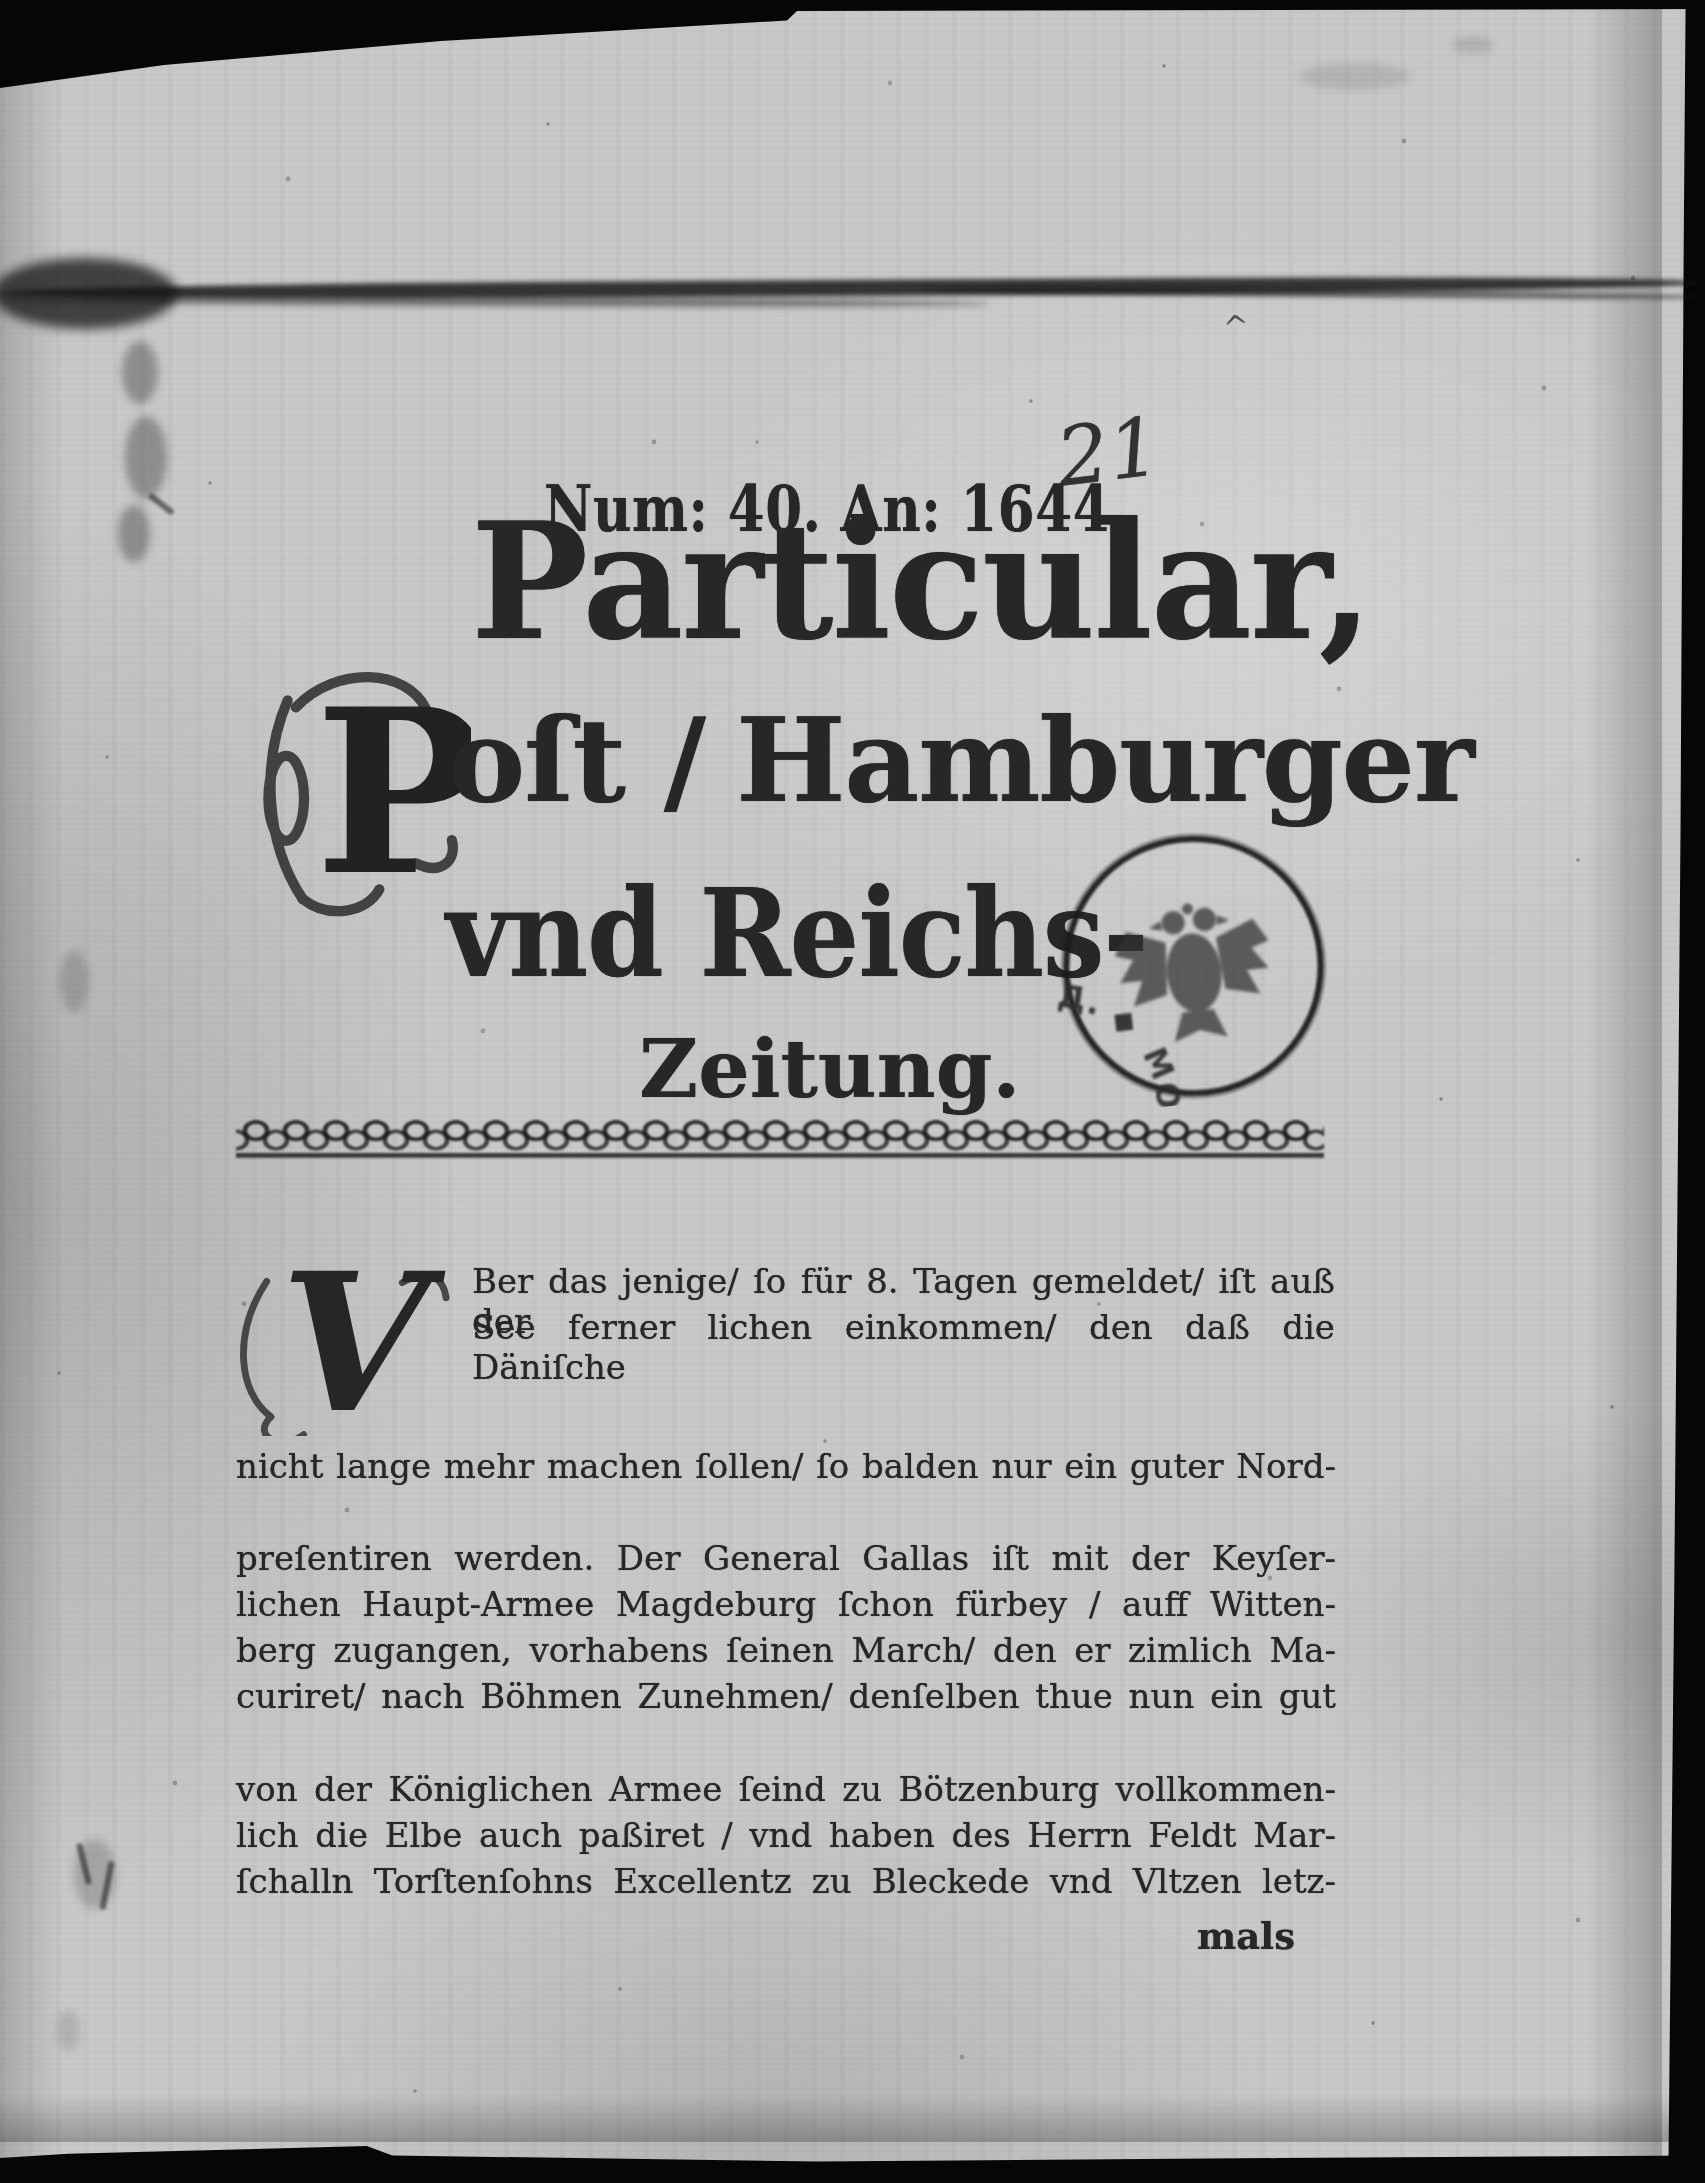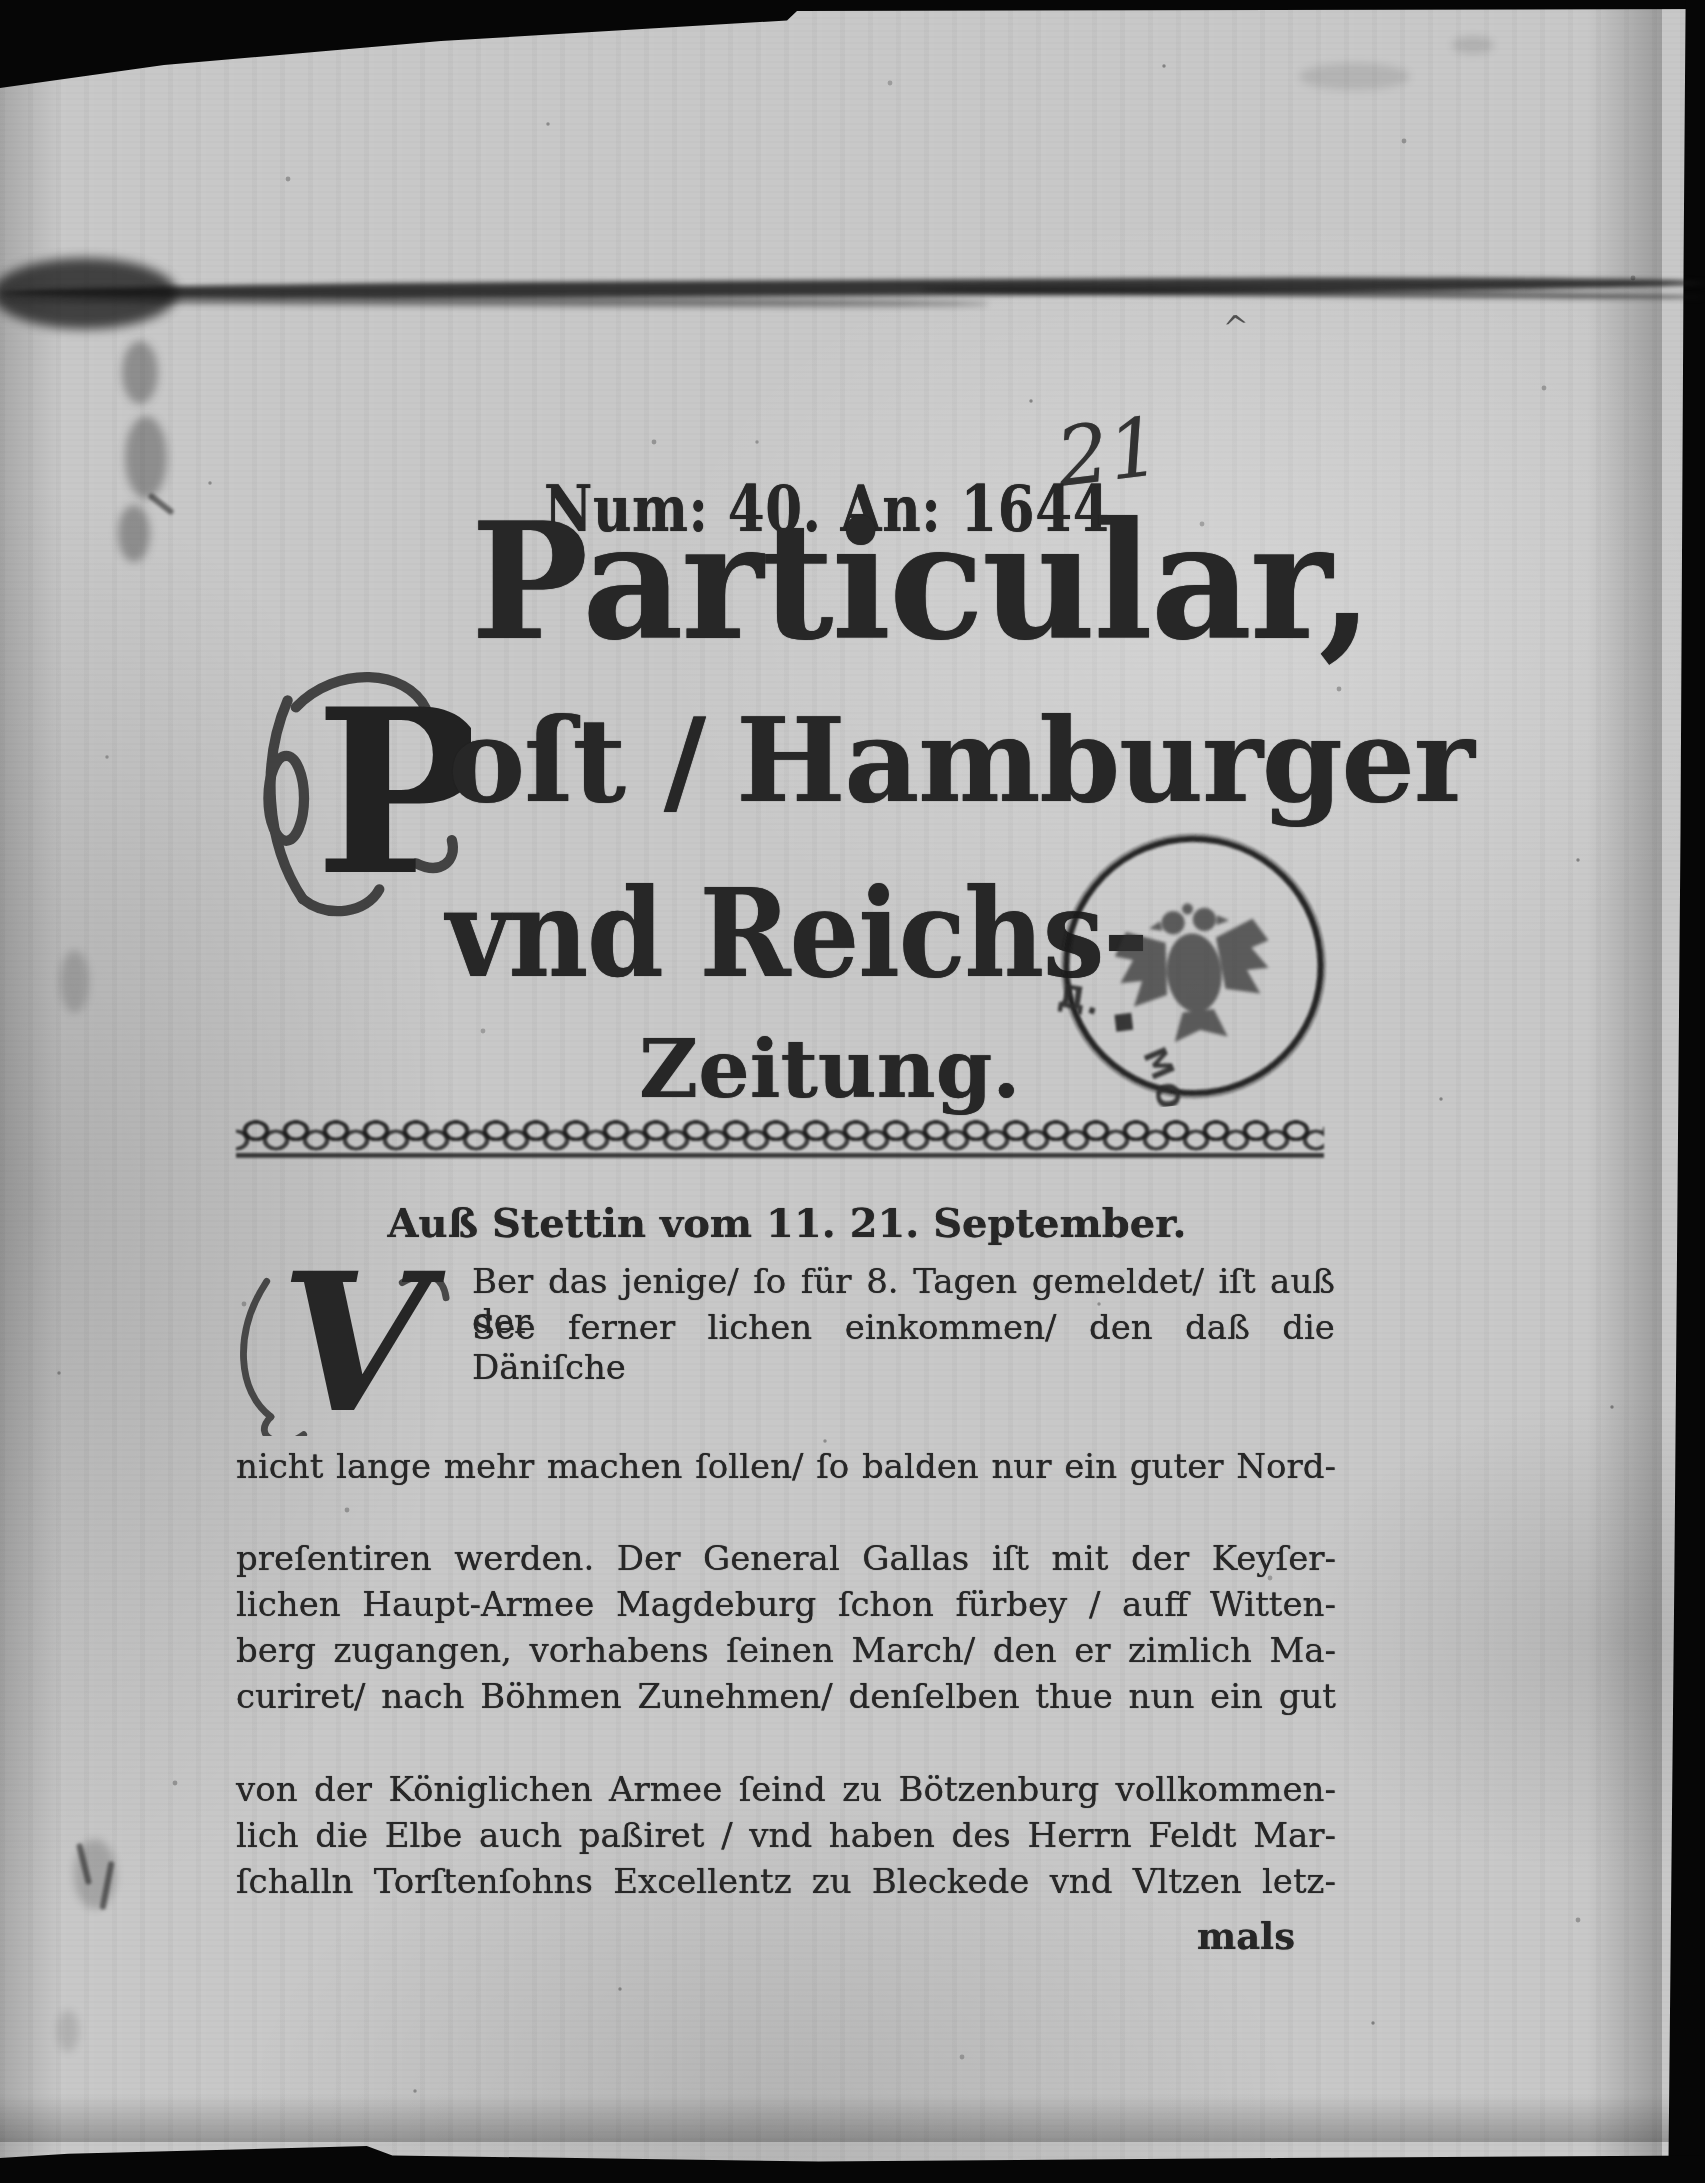--- a/index.html
+++ b/index.html
@@ -182,21 +182,20 @@
       <polygon points="184,266 230,266 246,308 207,294 168,308"></polygon>
       <circle cx="207" cy="116" r="8"></circle>
     </g>
     <text font-size="46" font-weight="bold" fill="#1f1f1f" letter-spacing="2" filter="url(#fb1)" opacity=".92">
       <textPath href="#ringPath">МОСК. ГЛ. АРХИВЪ ◆ М. И. Д. ◆</textPath>
     </text>
   </svg>
 
   <div class="abs ornament"></div>
 
-  <div class="abs ink dateline">Auß Stettin vom 11. 21. September.</div>
 
   <svg class="abs dropcap-box" viewBox="0 0 340 260">
     <g stroke="#2a2a2a" stroke-width="10" fill="none" stroke-linecap="round" opacity=".8" filter="url(#rough2)">
       <path d="M52 34 C 2 110 10 196 58 232"></path>
       <path d="M58 232 C 28 262 76 282 106 258"></path>
       <path d="M250 36 C 286 14 310 28 314 58"></path>
     </g>
     <text class="serif" x="72" y="222" font-size="280" font-weight="bold" font-style="italic" fill="#262626" filter="url(#rough2)">V</text>
     <defs>
         <filter id="rough2">

